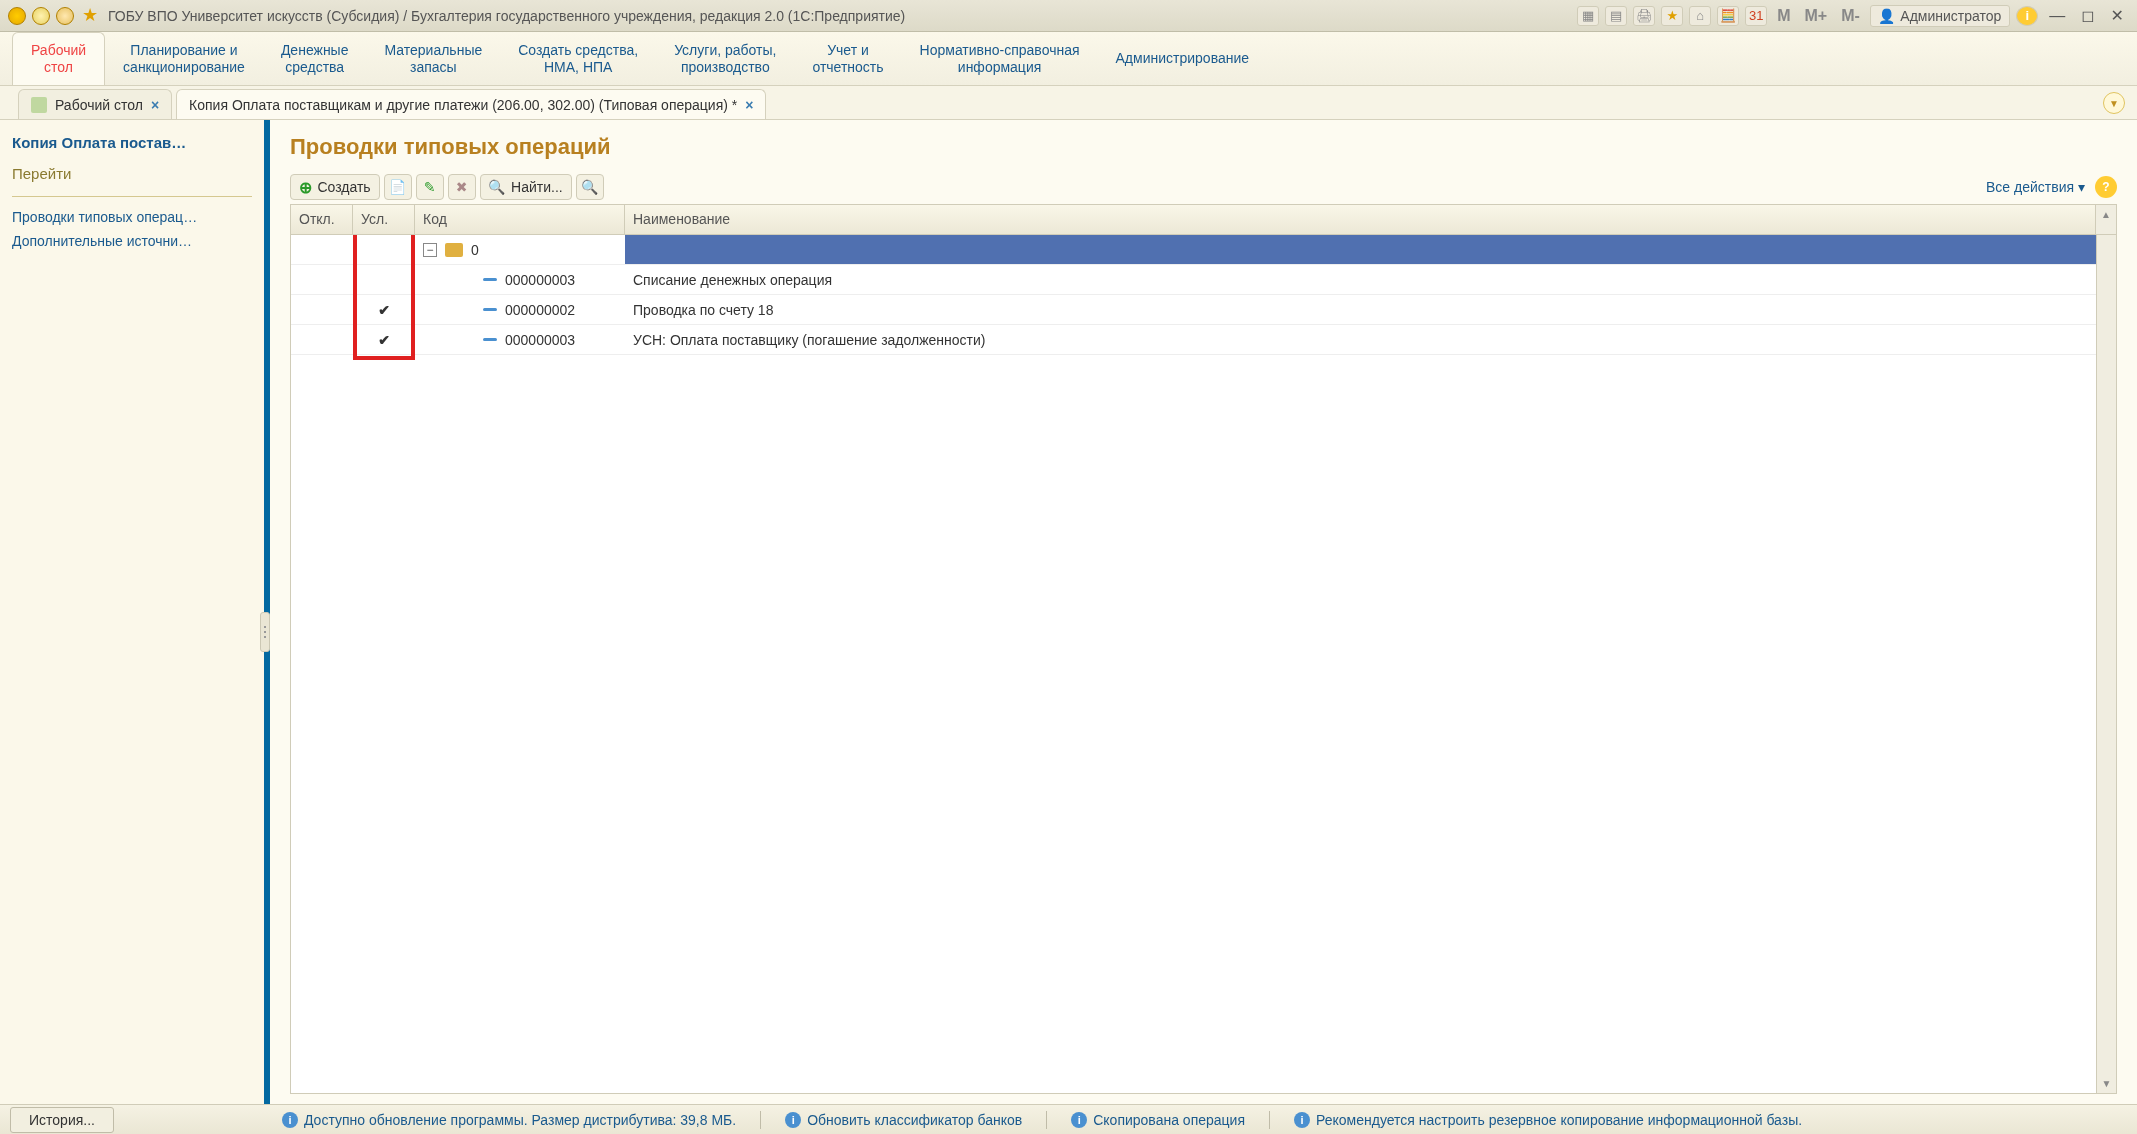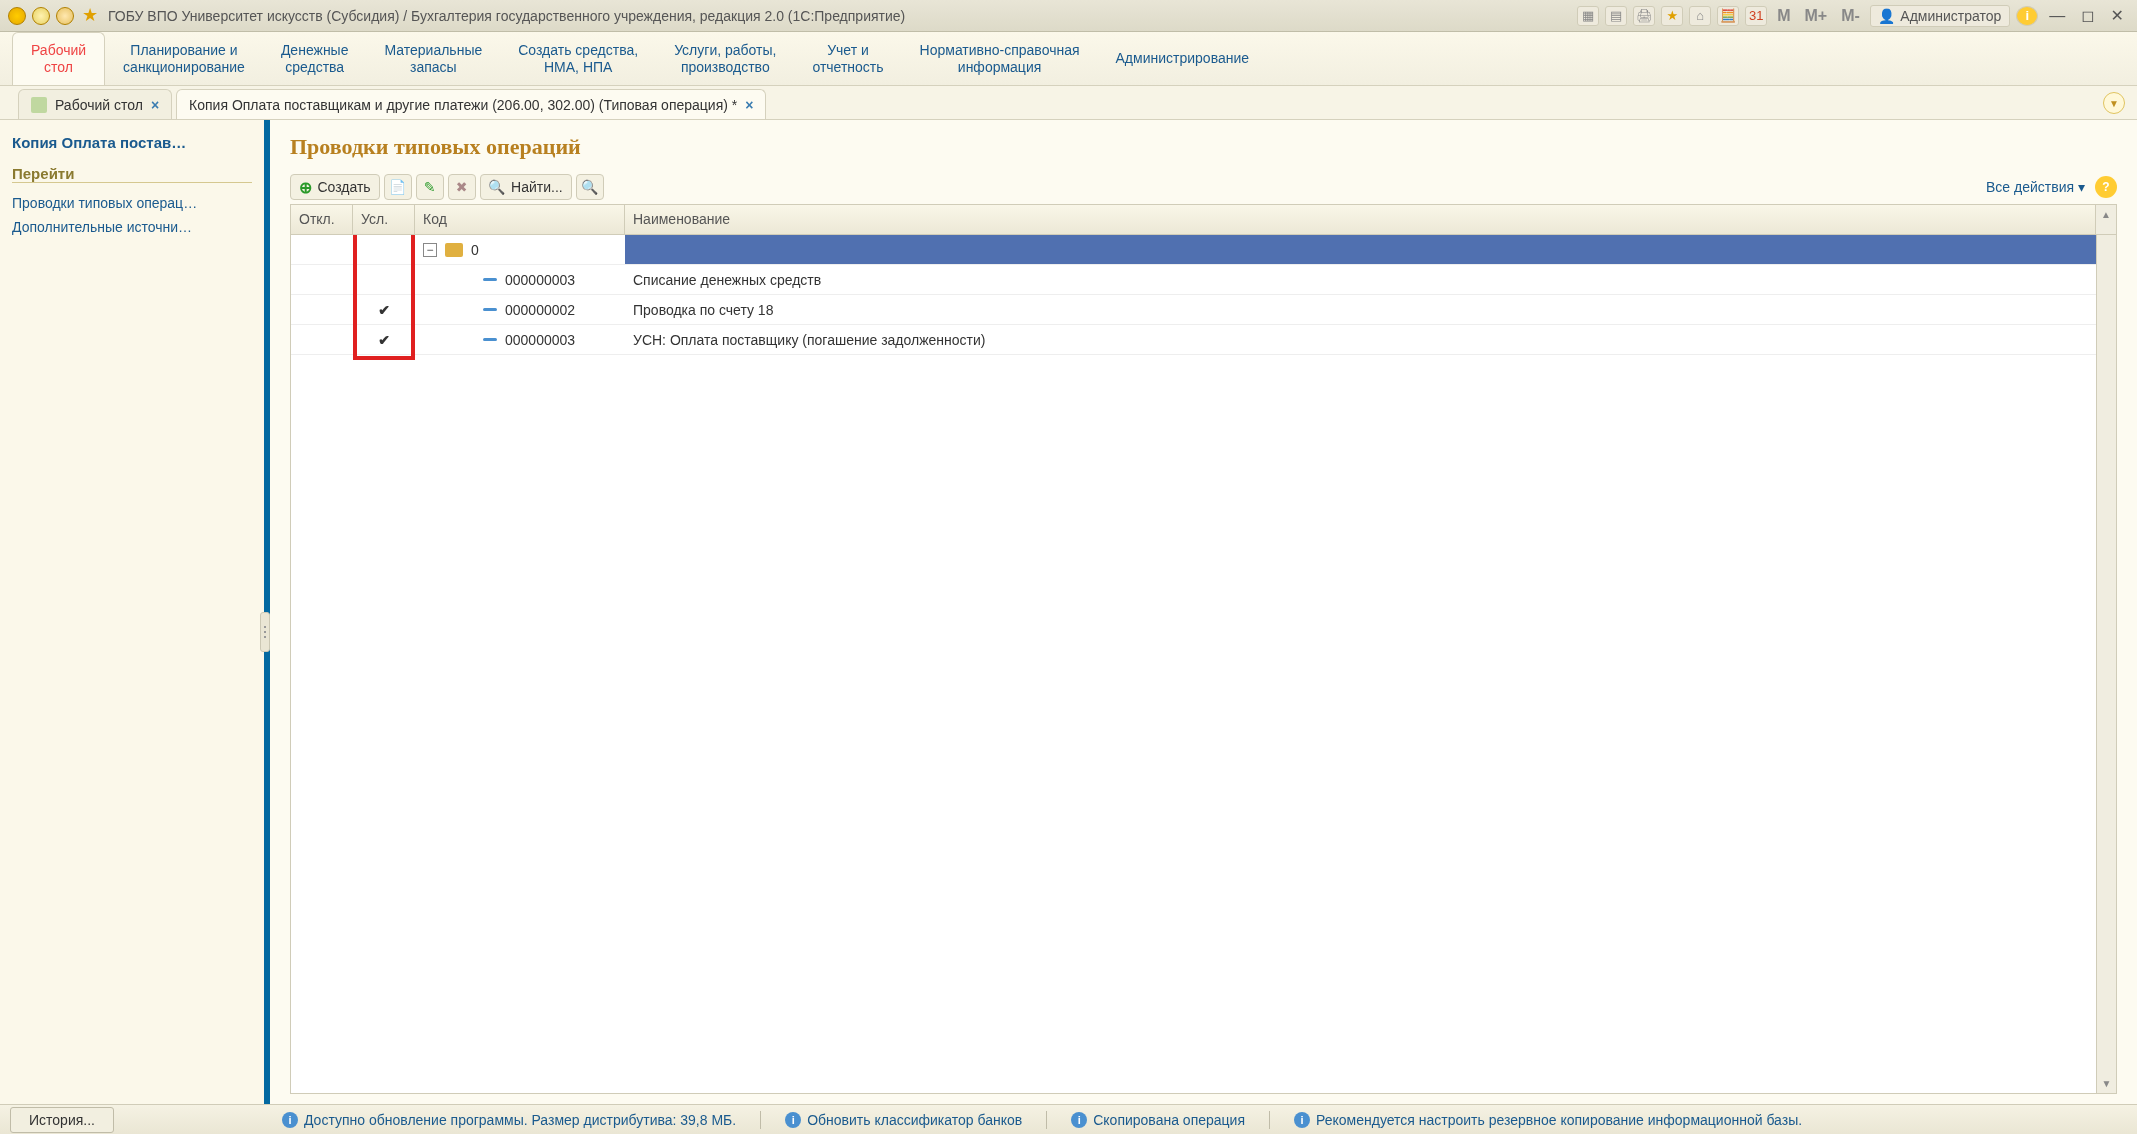--- a/index.html
+++ b/index.html
@@ -131,23 +131,23 @@
   border-right: 6px solid #0369a1;
   padding: 14px 12px;
   position: relative;
 }
 .leftpanel h4 {
   color: #1a5a8e; font-size: 15px; font-weight: bold;
   margin-bottom: 14px;
   white-space: nowrap; overflow: hidden; text-overflow: ellipsis;
 }
 .leftpanel .nav-head {
-  color: #8a7a30; font-size: 15px; font-weight: bold;
+  color: #8a7a30; font-size: 15px; font-weight: normal;
   border-bottom: 1px solid #d5c890;
-  margin-bottom: 8px; padding-bottom: 0;
+  margin-bottom: 8px; padding-bottom: 14px;
 }
 .leftpanel .nav-link {
   color: #1a5a8e; font-size: 14px; padding: 4px 0; cursor: pointer;
   white-space: nowrap; overflow: hidden; text-overflow: ellipsis; display: block;
 }
 .splitter-handle {
   position: absolute; right: -6px; top: 50%;
   width: 10px; height: 40px;
   background: #eae6d4; border: 1px solid #ccc8b4;
   border-radius: 3px;
@@ -156,21 +156,21 @@
 .splitter-handle div { width: 2px; height: 2px; background: #999; }
 
 .content {
   flex: 1;
   padding: 14px 20px 10px 20px;
   display: flex;
   flex-direction: column;
   overflow: hidden;
 }
 .content h2 {
-  color: #b88020; font-size: 22px; font-weight: bold; margin-bottom: 14px; font-family: Liberation Serif, serif;
+  color: #b88020; font-size: 22px; font-weight: bold; margin-bottom: 14px;
 }
 .formrow {
   display: flex; align-items: center; gap: 8px; margin-bottom: 12px;
 }
 .formrow label { color: #333; font-size: 14px; }
 .formrow .chip {
   border: 1px solid #c0bca8; border-radius: 10px;
   padding: 4px 12px; background: #fdfbf1; color: #333; font-size: 14px;
 }
 
@@ -444,21 +444,21 @@
             <div class="cell col-usl">
                 <span class="check"></span>
               </div>
             <div class="cell col-kod">
                 <div class="kod-inner" style="padding-left:60px">
                   <span class="item-ico"></span>
                   <span>000000003</span>
                 </div>
               </div>
             <div class="cell col-name">
-                <span>Списание денежных средств</span>
+                <span>Списание денежных операция</span>
               </div>
           </div>
           <div class="grid-row">
             <div class="cell col-otk"></div>
             <div class="cell col-usl">
                 <span class="check">✔</span>
               </div>
             <div class="cell col-kod">
                 <div class="kod-inner" style="padding-left:60px">
                   <span class="item-ico"></span>

